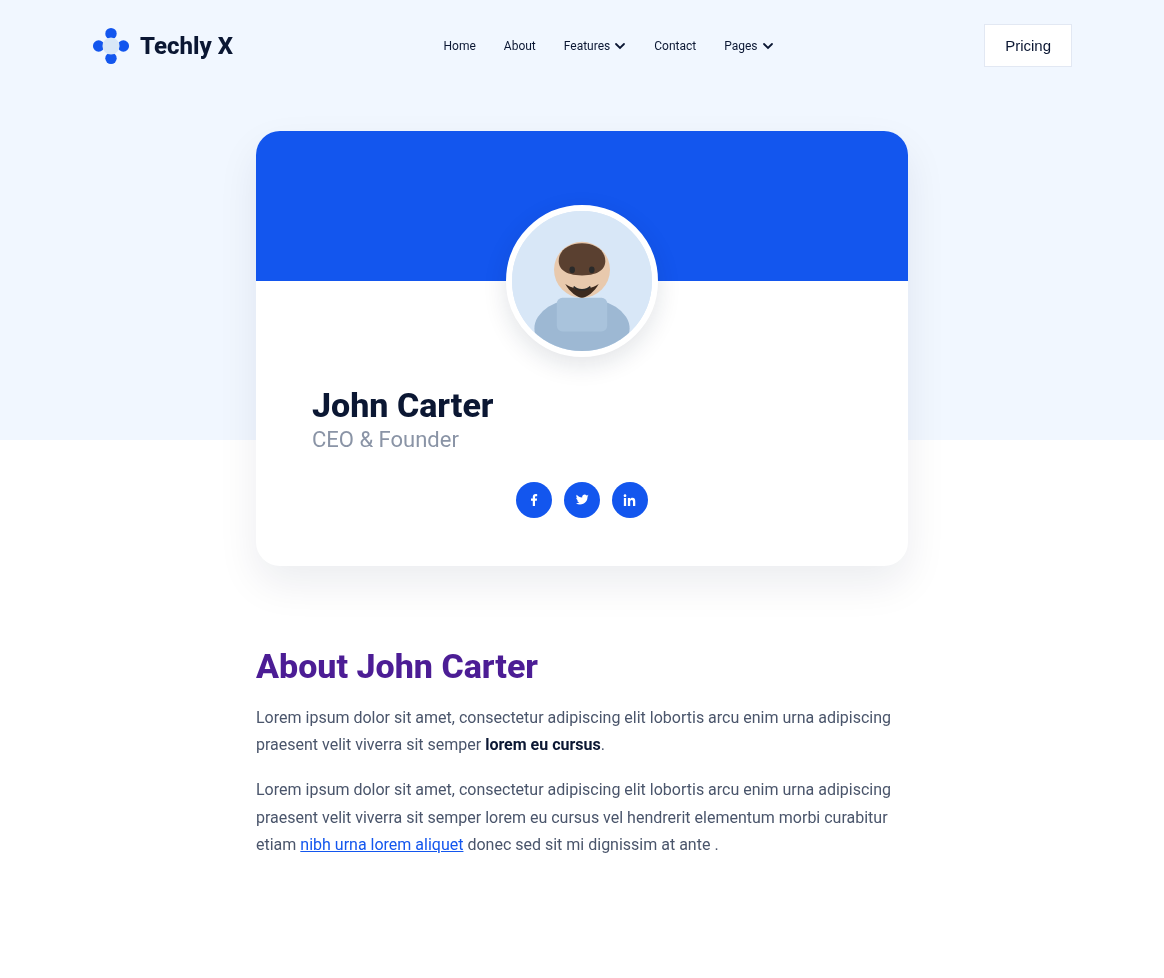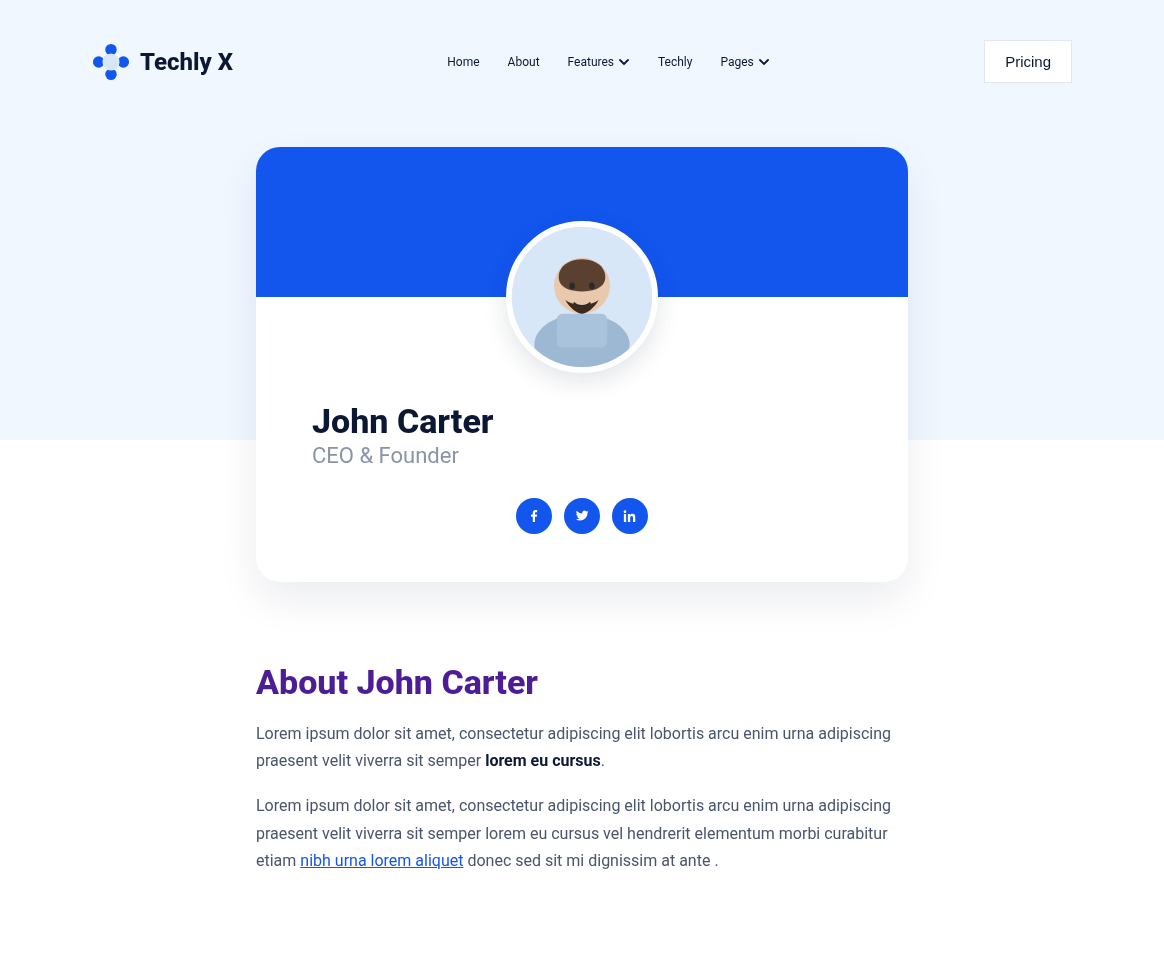--- a/index.html
+++ b/index.html
@@ -4,21 +4,21 @@
 <style>
 * { margin: 0; padding: 0; box-sizing: border-box; }
 body {
   font-family: -apple-system, BlinkMacSystemFont, "Segoe UI", Roboto, Helvetica, Arial, sans-serif;
   background: #f1f7ff;
   color: #0f1e3d;
   min-height: 978px;
 }
 .page-wrap {
   max-width: 1000px;
-  margin: 16px auto;
+  margin: 0 auto;
   padding: 0 10px;
 }
 
 .nav {
   display: flex;
   align-items: center;
   justify-content: space-between;
   padding: 24px 0;
 }
 .brand {
@@ -193,21 +193,21 @@
         </div>
       <div class="nav-link">
         <span>Features</span>
         <span class="chev">
           <svg width="12" height="12" viewBox="0 0 12 12">
               <path d="M2 4l4 4 4-4" stroke="#0b1733" stroke-width="1.8" fill="none" stroke-linecap="round"></path>
             </svg>
         </span>
       </div>
       <div class="nav-link">
-          <span>Techly</span>
+          <span>Contact</span>
         </div>
       <div class="nav-link">
         <span>Pages</span>
         <span class="chev">
           <svg width="12" height="12" viewBox="0 0 12 12">
               <path d="M2 4l4 4 4-4" stroke="#0b1733" stroke-width="1.8" fill="none" stroke-linecap="round"></path>
             </svg>
         </span>
       </div>
     </div>

